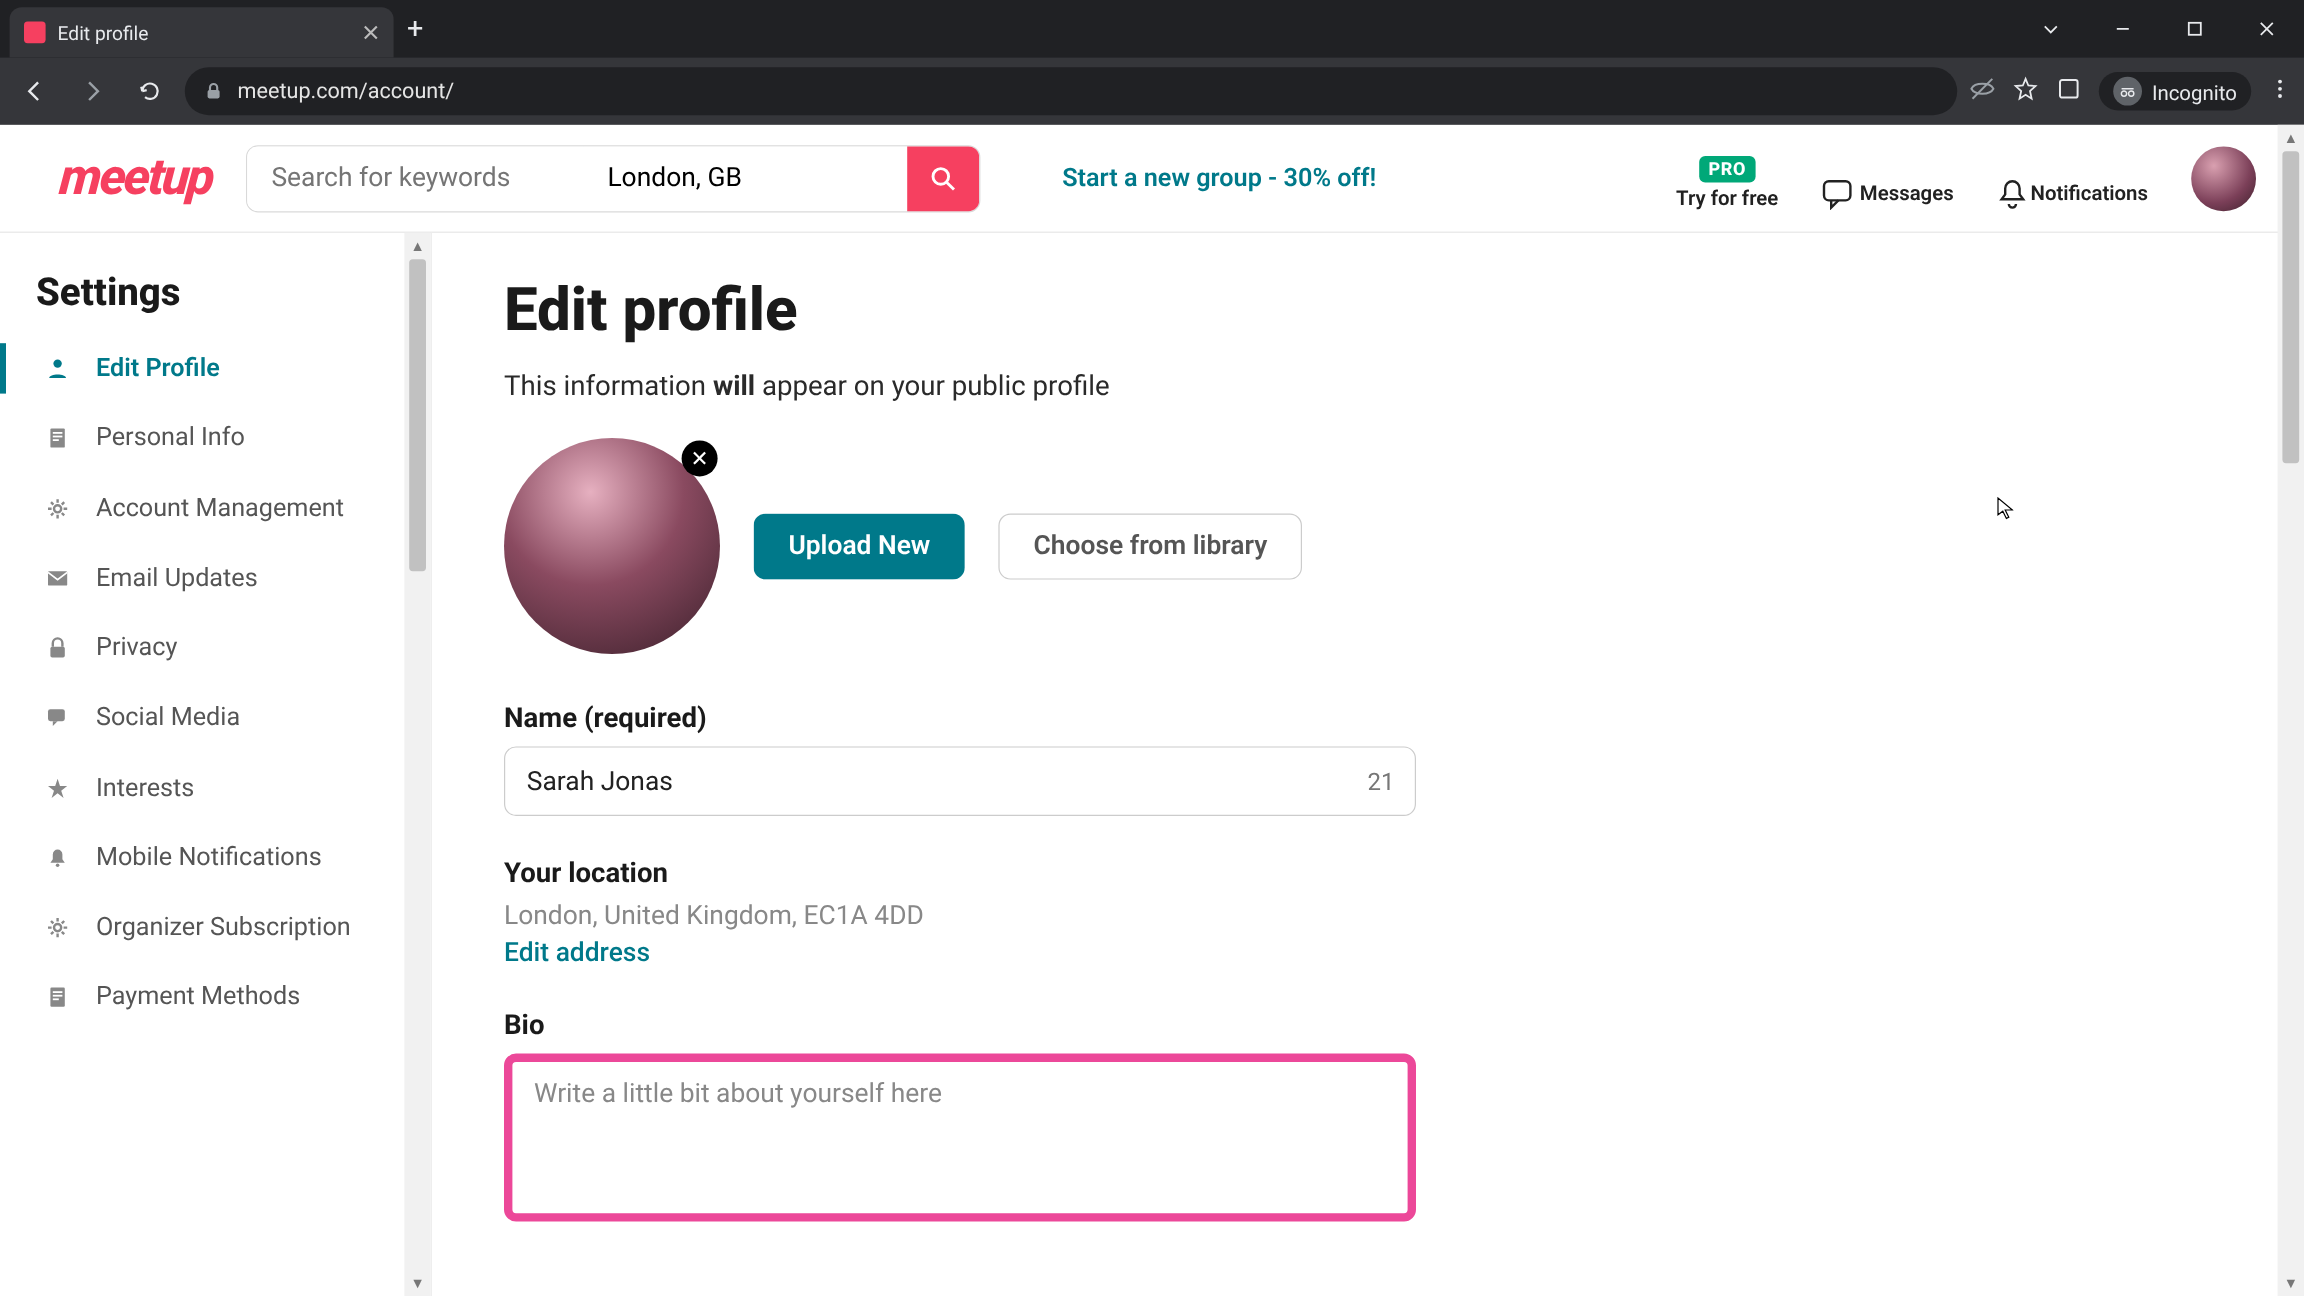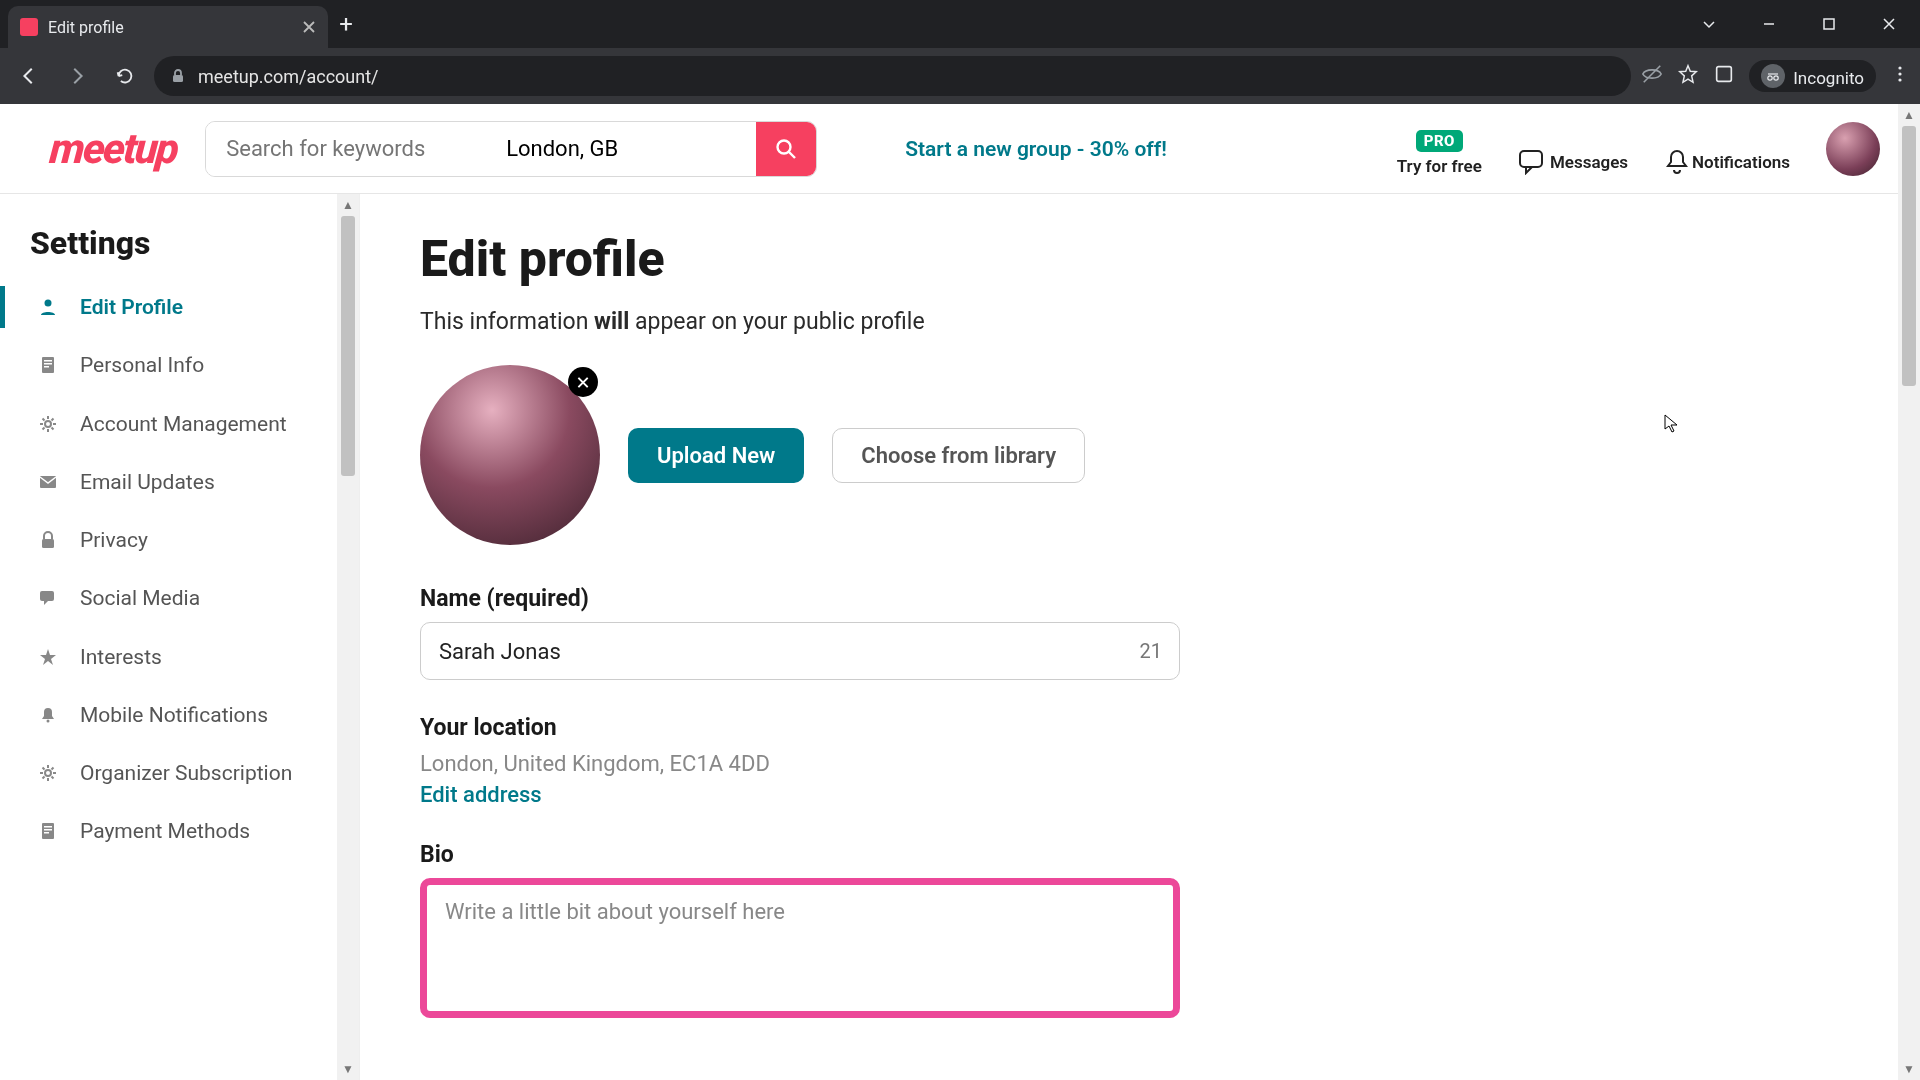--- a/index.html
+++ b/index.html
@@ -27,21 +27,21 @@
 
 
 .page { flex:1; background:#fff; display:flex; flex-direction:column; position:relative; }
 .topbar { height:90px; display:flex; align-items:center; padding: 0 40px 0 50px; gap: 28px; border-bottom:1px solid #e6e6e6; }
 .logo { color:#f64060; font-size:42px; font-weight:800; letter-spacing:-2px; font-style:italic; transform: skewX(-5deg); }
 .search-wrap { display:flex; align-items:center; height:56px; border:1px solid #d9d9d9; border-radius:10px; overflow:hidden; }
 .search-wrap input { border:none; outline:none; font-size:22px; padding: 0 20px; height:100%; }
 .kw { width:280px; }
 .loc { width:270px; border-left:1px solid #d9d9d9; }
 .search-btn { width:60px; height:56px; background:#f64060; display:flex; align-items:center; justify-content:center; color:#fff; border:none; }
-.promo { color:#00798a; font-size:21px; font-weight:600; margin-left: 60px; }
+.promo { color:#00798a; font-size:21px; font-weight:600; margin-left: 40px; }
 .topbar .spacer { flex:1; }
 .top-actions { display:flex; align-items:flex-end; gap: 36px; }
 .pro-act { display:flex; flex-direction:column; align-items:center; gap:4px; font-size:17px; font-weight:600; color:#212121; }
 .pro-badge { background:#00a878; color:#fff; font-weight:800; font-size:15px; padding:2px 8px; border-radius:5px; letter-spacing:0.5px; }
 .icon-act { display:flex; flex-direction:row; align-items:center; gap:2px; font-size:17px; font-weight:600; color:#212121; }
 .icon-act .ic { height:28px; display:flex; align-items:center; justify-content:center; }
 .avatar { width:54px; height:54px; border-radius:50%; background: radial-gradient(circle at 35% 30%, #d9a0b0 0%, #7b3f58 60%, #3a1f2a 100%); }
 
 .body { flex:1; display:flex; overflow:hidden; }
 .sidebar-outer { width:360px; position:relative; border-right:1px solid #eee; }

